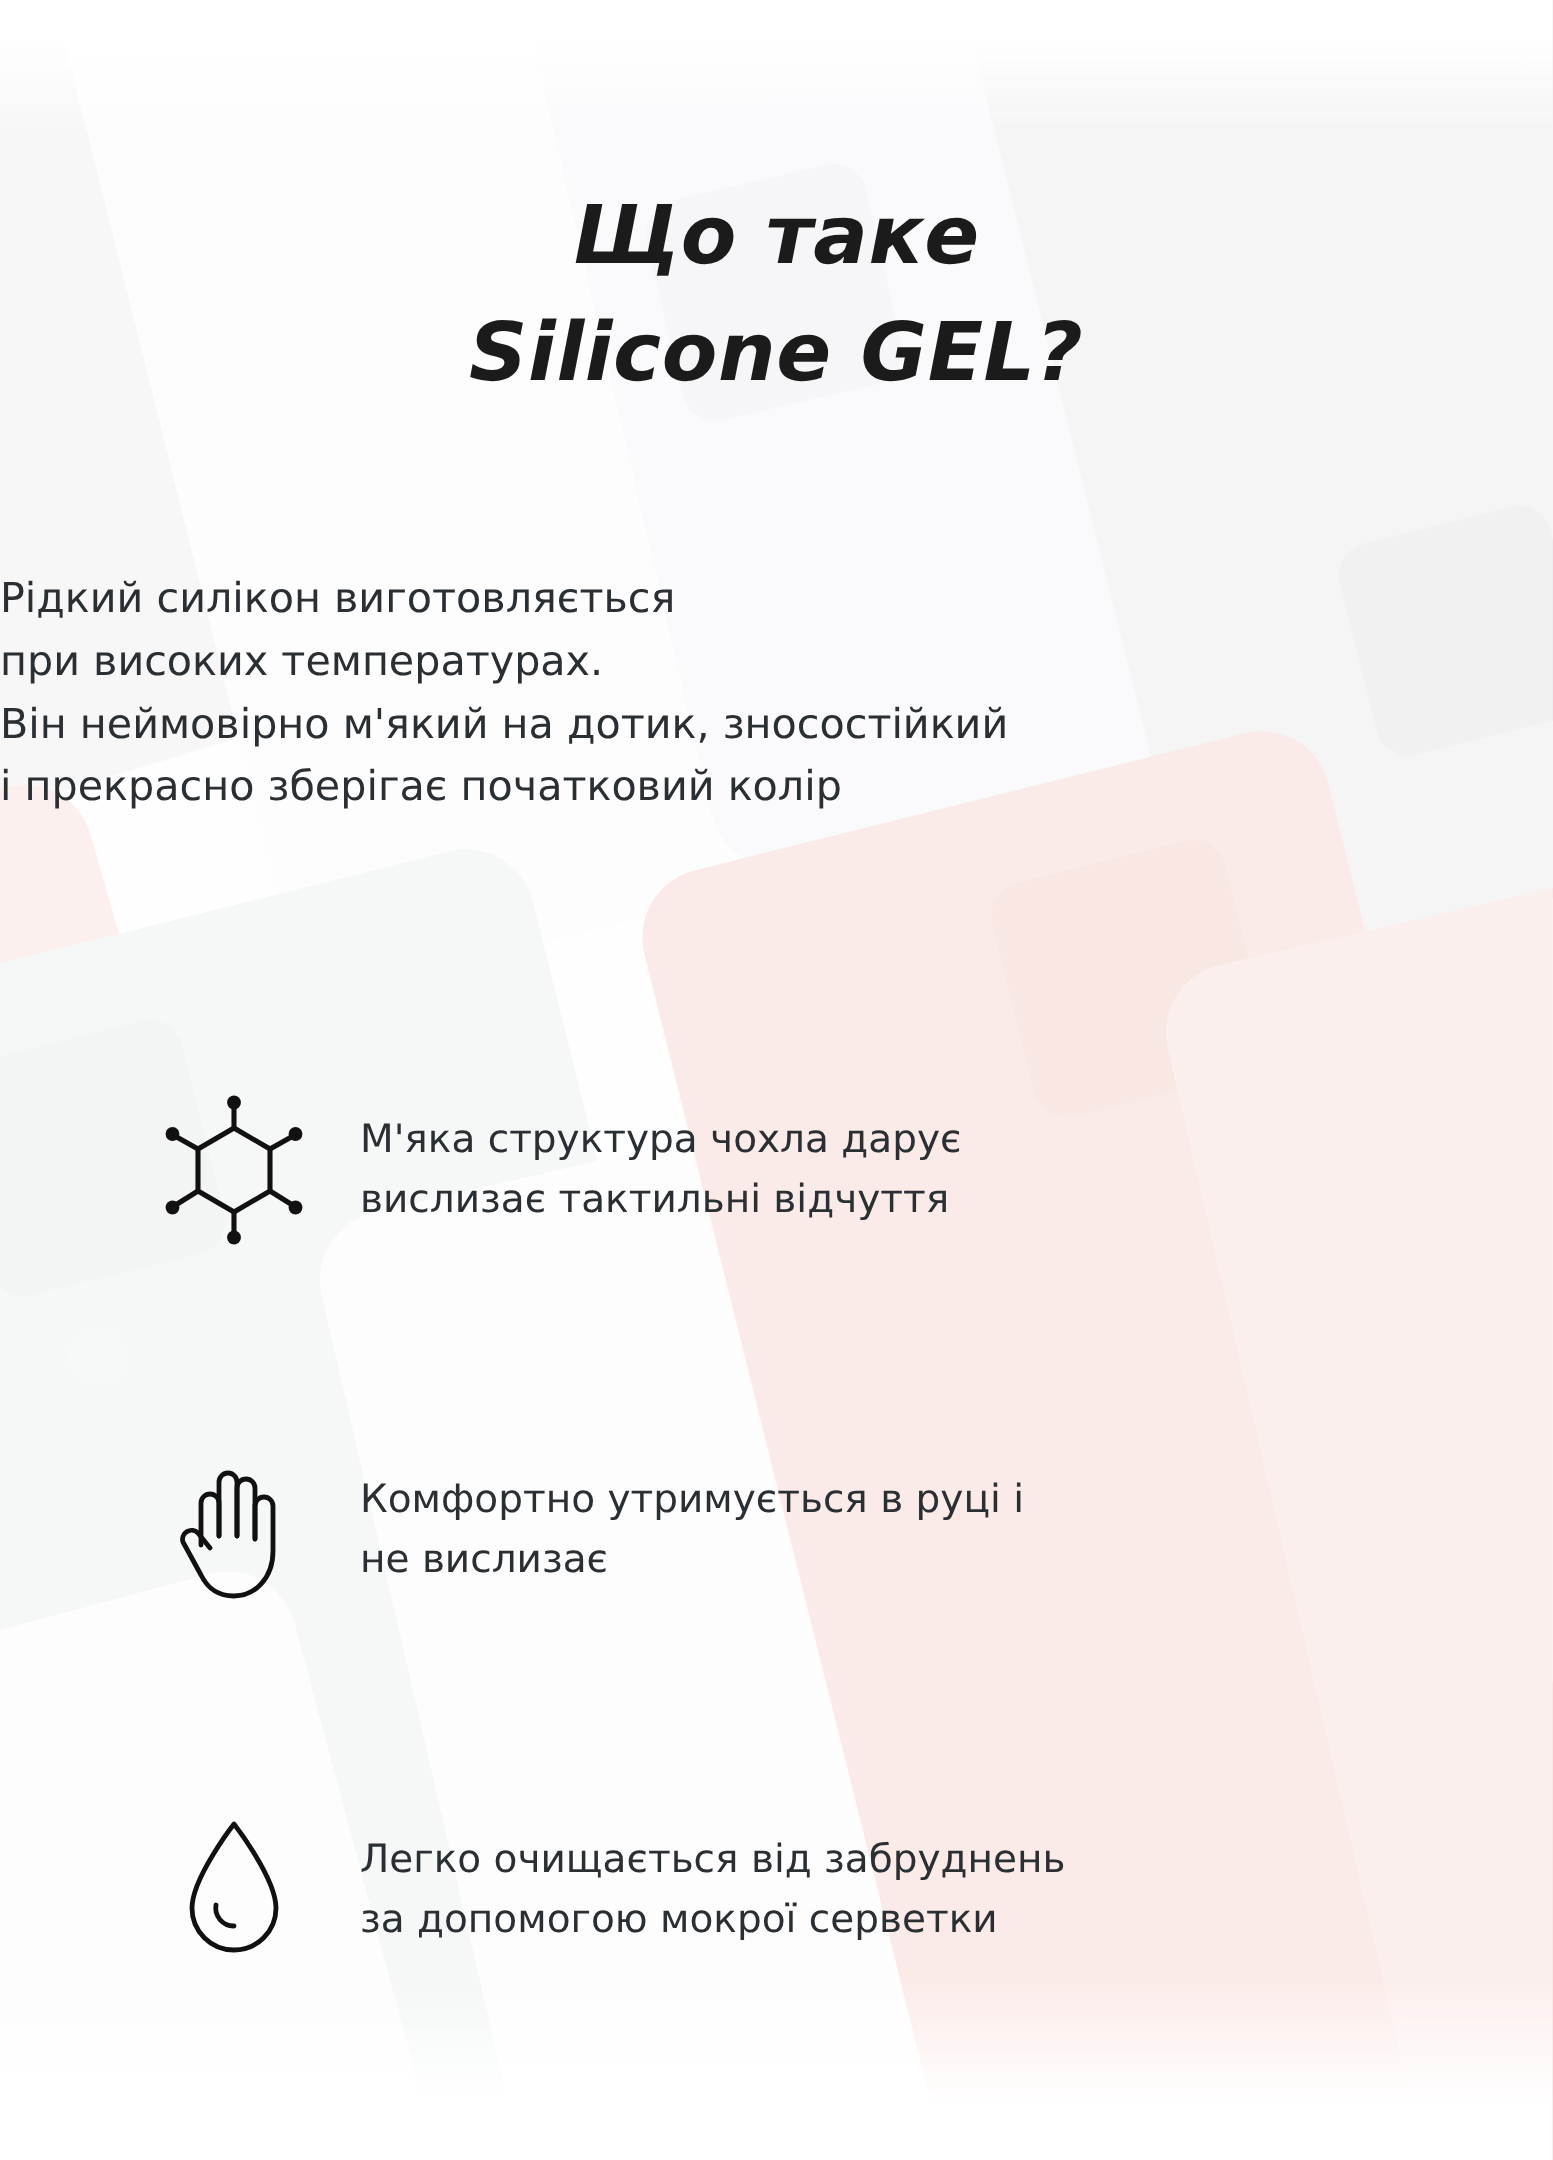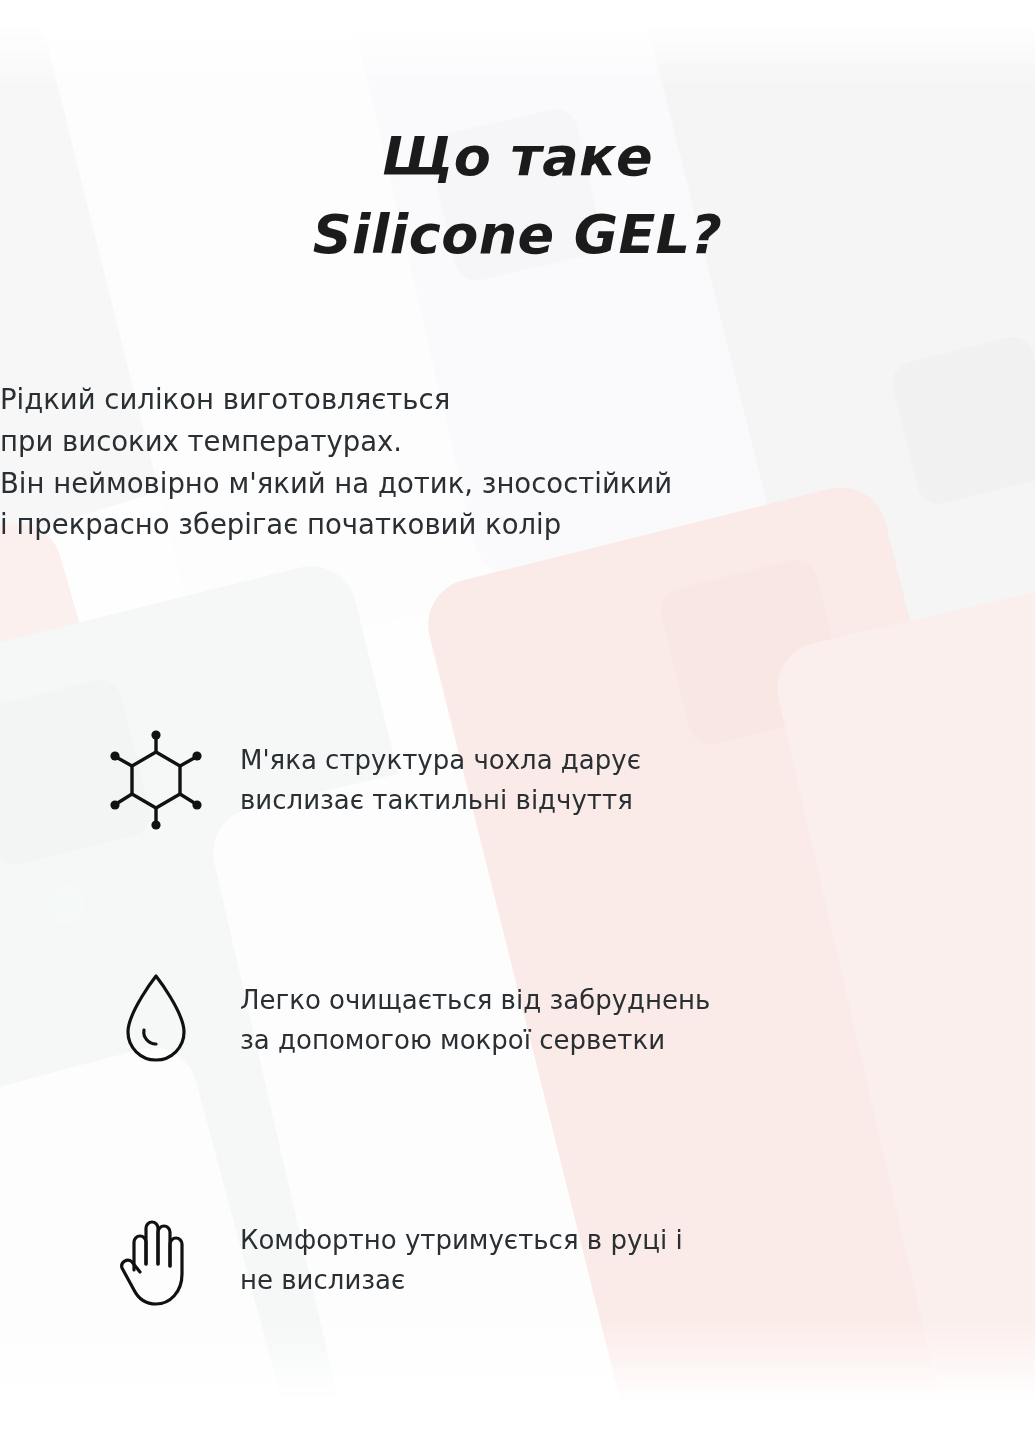--- a/index.html
+++ b/index.html
@@ -188,35 +188,35 @@
           <circle cx="11" cy="28" r="4.6" fill="#111" stroke="none"></circle>
         </svg>
       </div>
       <div class="ftext">М'яка структура чохла дарує
 вислизає тактильні відчуття</div>
     </div>
 
     <div class="feature">
       <div class="ficon">
         <svg width="104" height="104" viewBox="0 0 104 104" fill="none" stroke="#111" stroke-width="3.2" stroke-linecap="round" stroke-linejoin="round">
-          <path d="M52 8 C52 8 24 44 24 64 a28 28 0 0 0 56 0 C80 44 52 8 52 8 Z"></path>
-          <path d="M40 62 a12 12 0 0 0 12 14"></path>
-        </svg>
-      </div>
-      <div class="ftext">Легко очищається від забруднень
-за допомогою мокрої серветки</div>
-    </div>
-
-    <div class="feature">
-      <div class="ficon">
-        <svg width="104" height="104" viewBox="0 0 104 104" fill="none" stroke="#111" stroke-width="3.2" stroke-linecap="round" stroke-linejoin="round">
           <path d="M30 62 V34 a6 6 0 0 1 12 0 v22"></path>
           <path d="M42 56 V20 a6 6 0 0 1 12 0 v36"></path>
           <path d="M54 56 V24 a6 6 0 0 1 12 0 v34"></path>
           <path d="M66 58 V36 a6 6 0 0 1 12 0 v30 c0 18 -12 30 -26 30 c-12 0 -18 -6 -22 -14 l-12 -22 a6 6 0 0 1 10 -6 l8 10"></path>
         </svg>
       </div>
       <div class="ftext">Комфортно утримується в руці і
 не вислизає</div>
     </div>
 
+    <div class="feature">
+      <div class="ficon">
+        <svg width="104" height="104" viewBox="0 0 104 104" fill="none" stroke="#111" stroke-width="3.2" stroke-linecap="round" stroke-linejoin="round">
+          <path d="M52 8 C52 8 24 44 24 64 a28 28 0 0 0 56 0 C80 44 52 8 52 8 Z"></path>
+          <path d="M40 62 a12 12 0 0 0 12 14"></path>
+        </svg>
+      </div>
+      <div class="ftext">Легко очищається від забруднень
+за допомогою мокрої серветки</div>
+    </div>
+
   </div>
 </div>
 
 </body></html>

